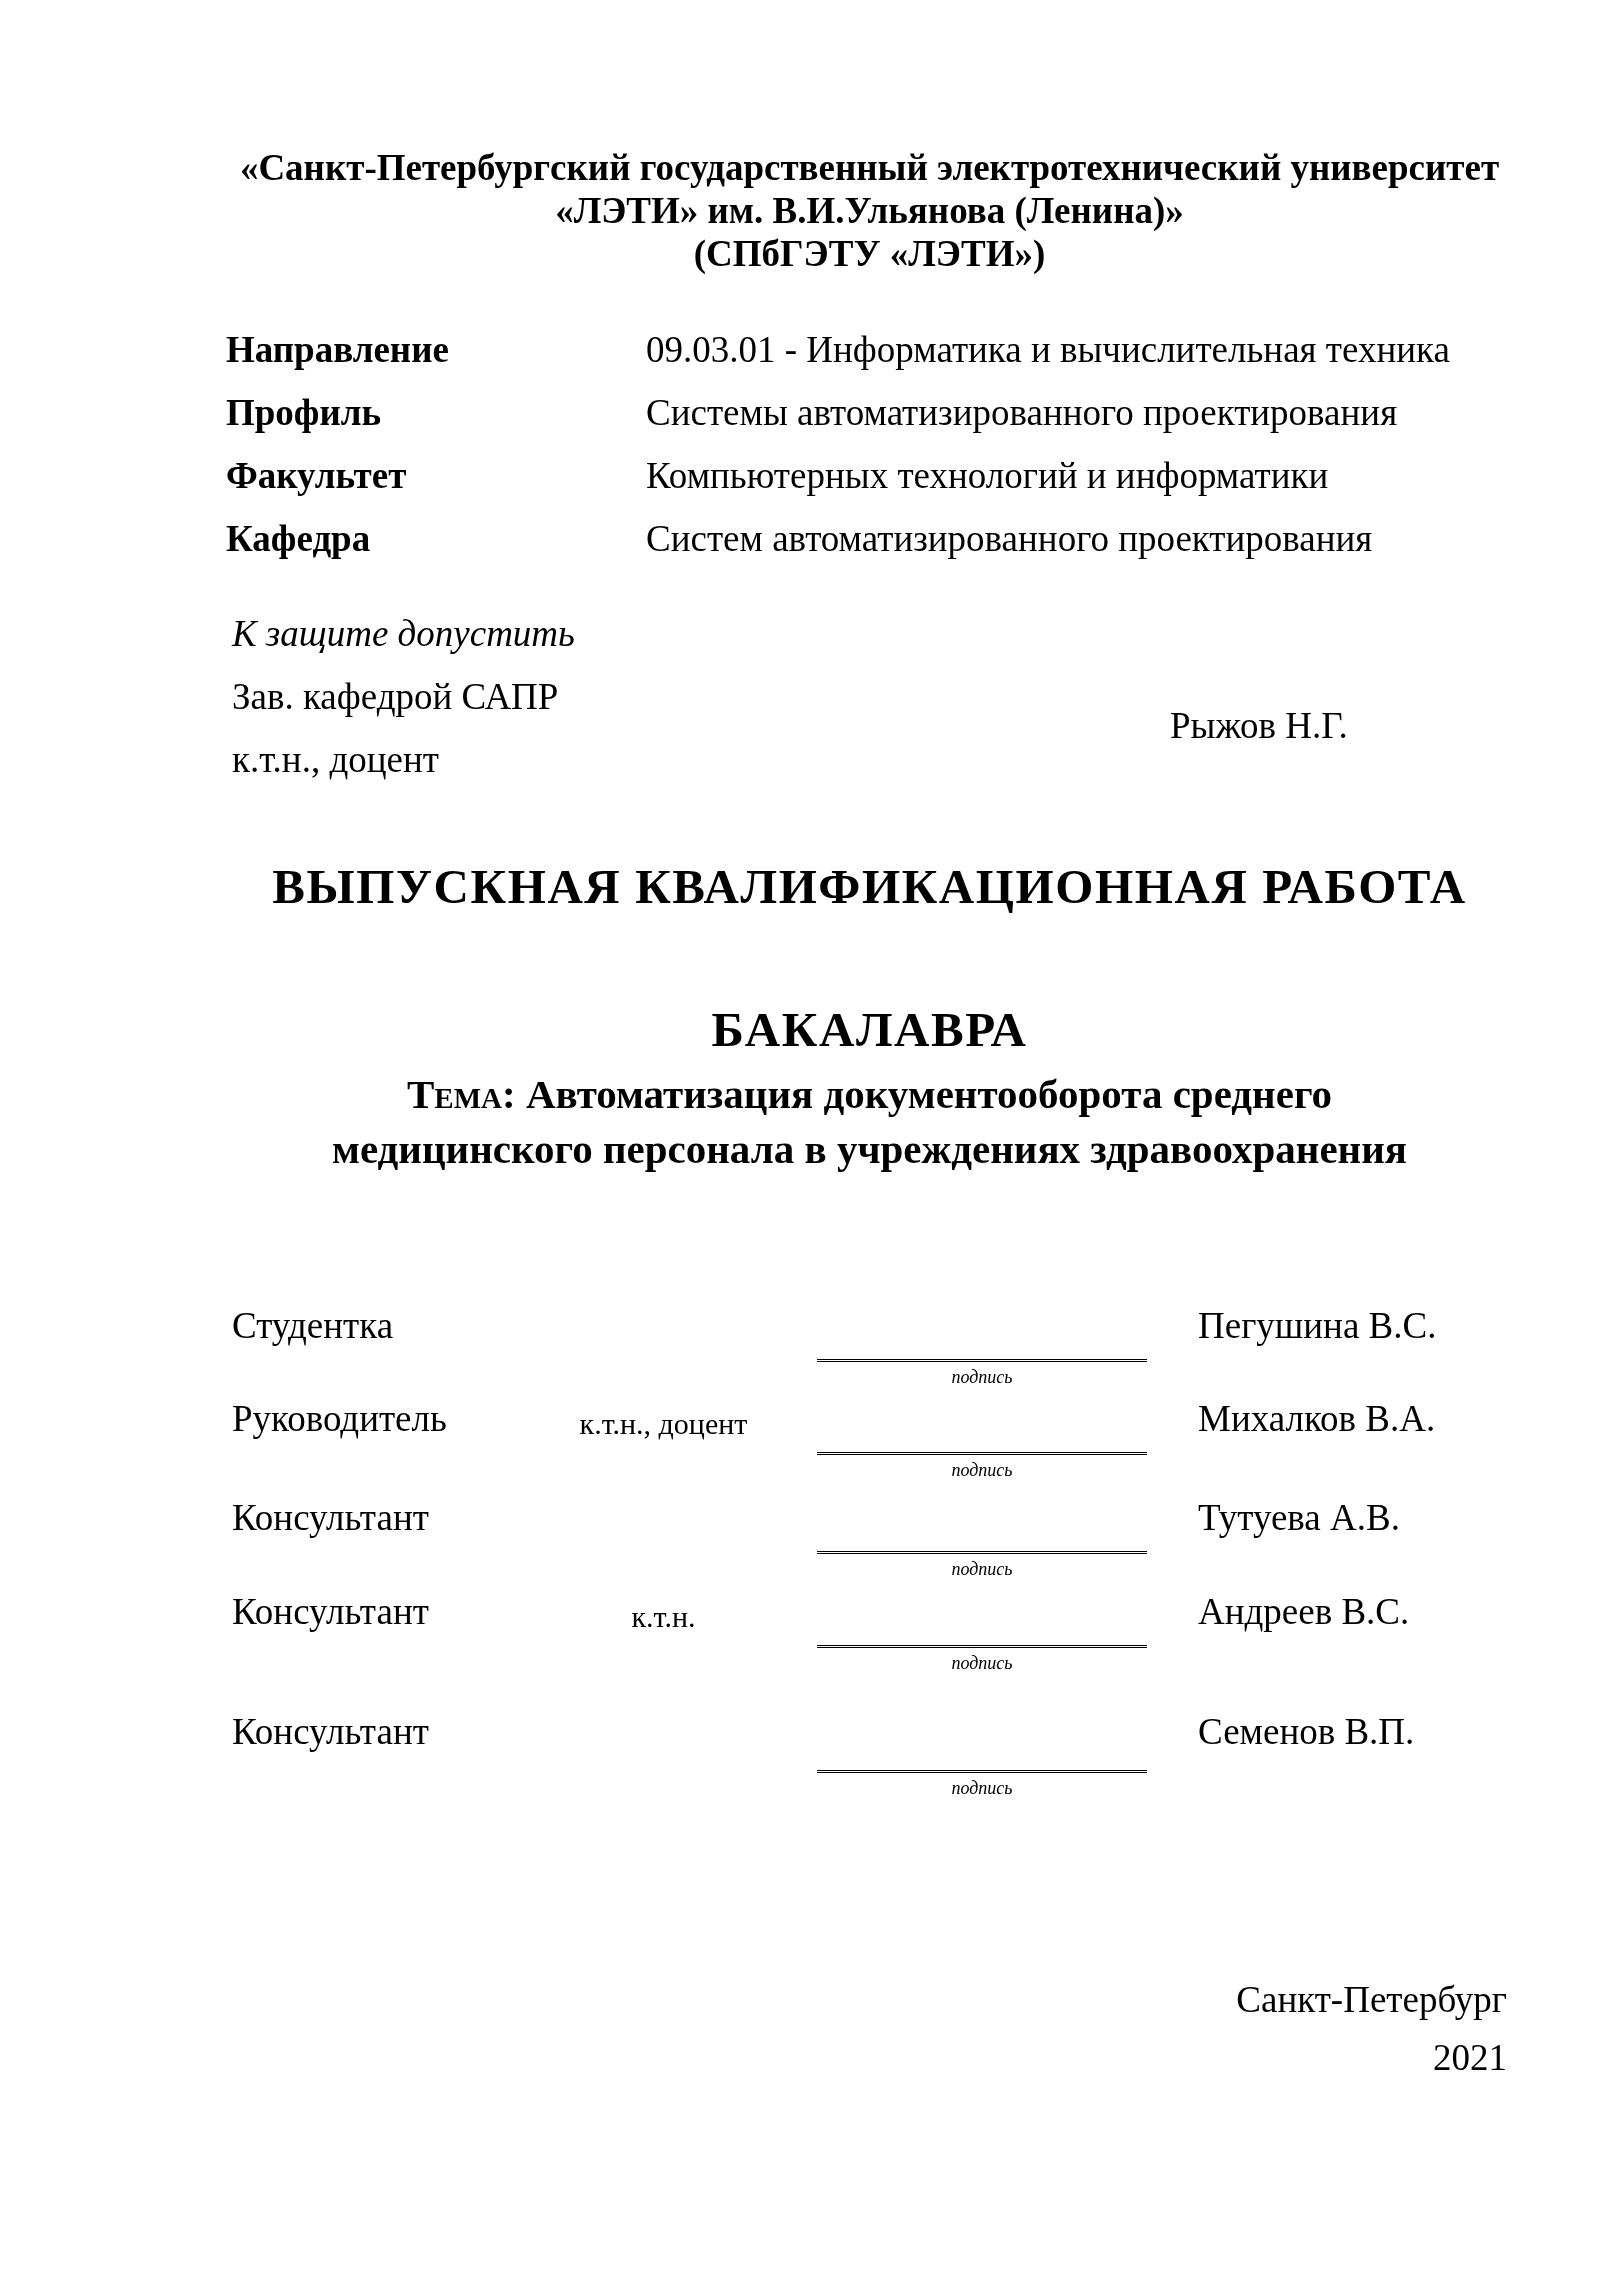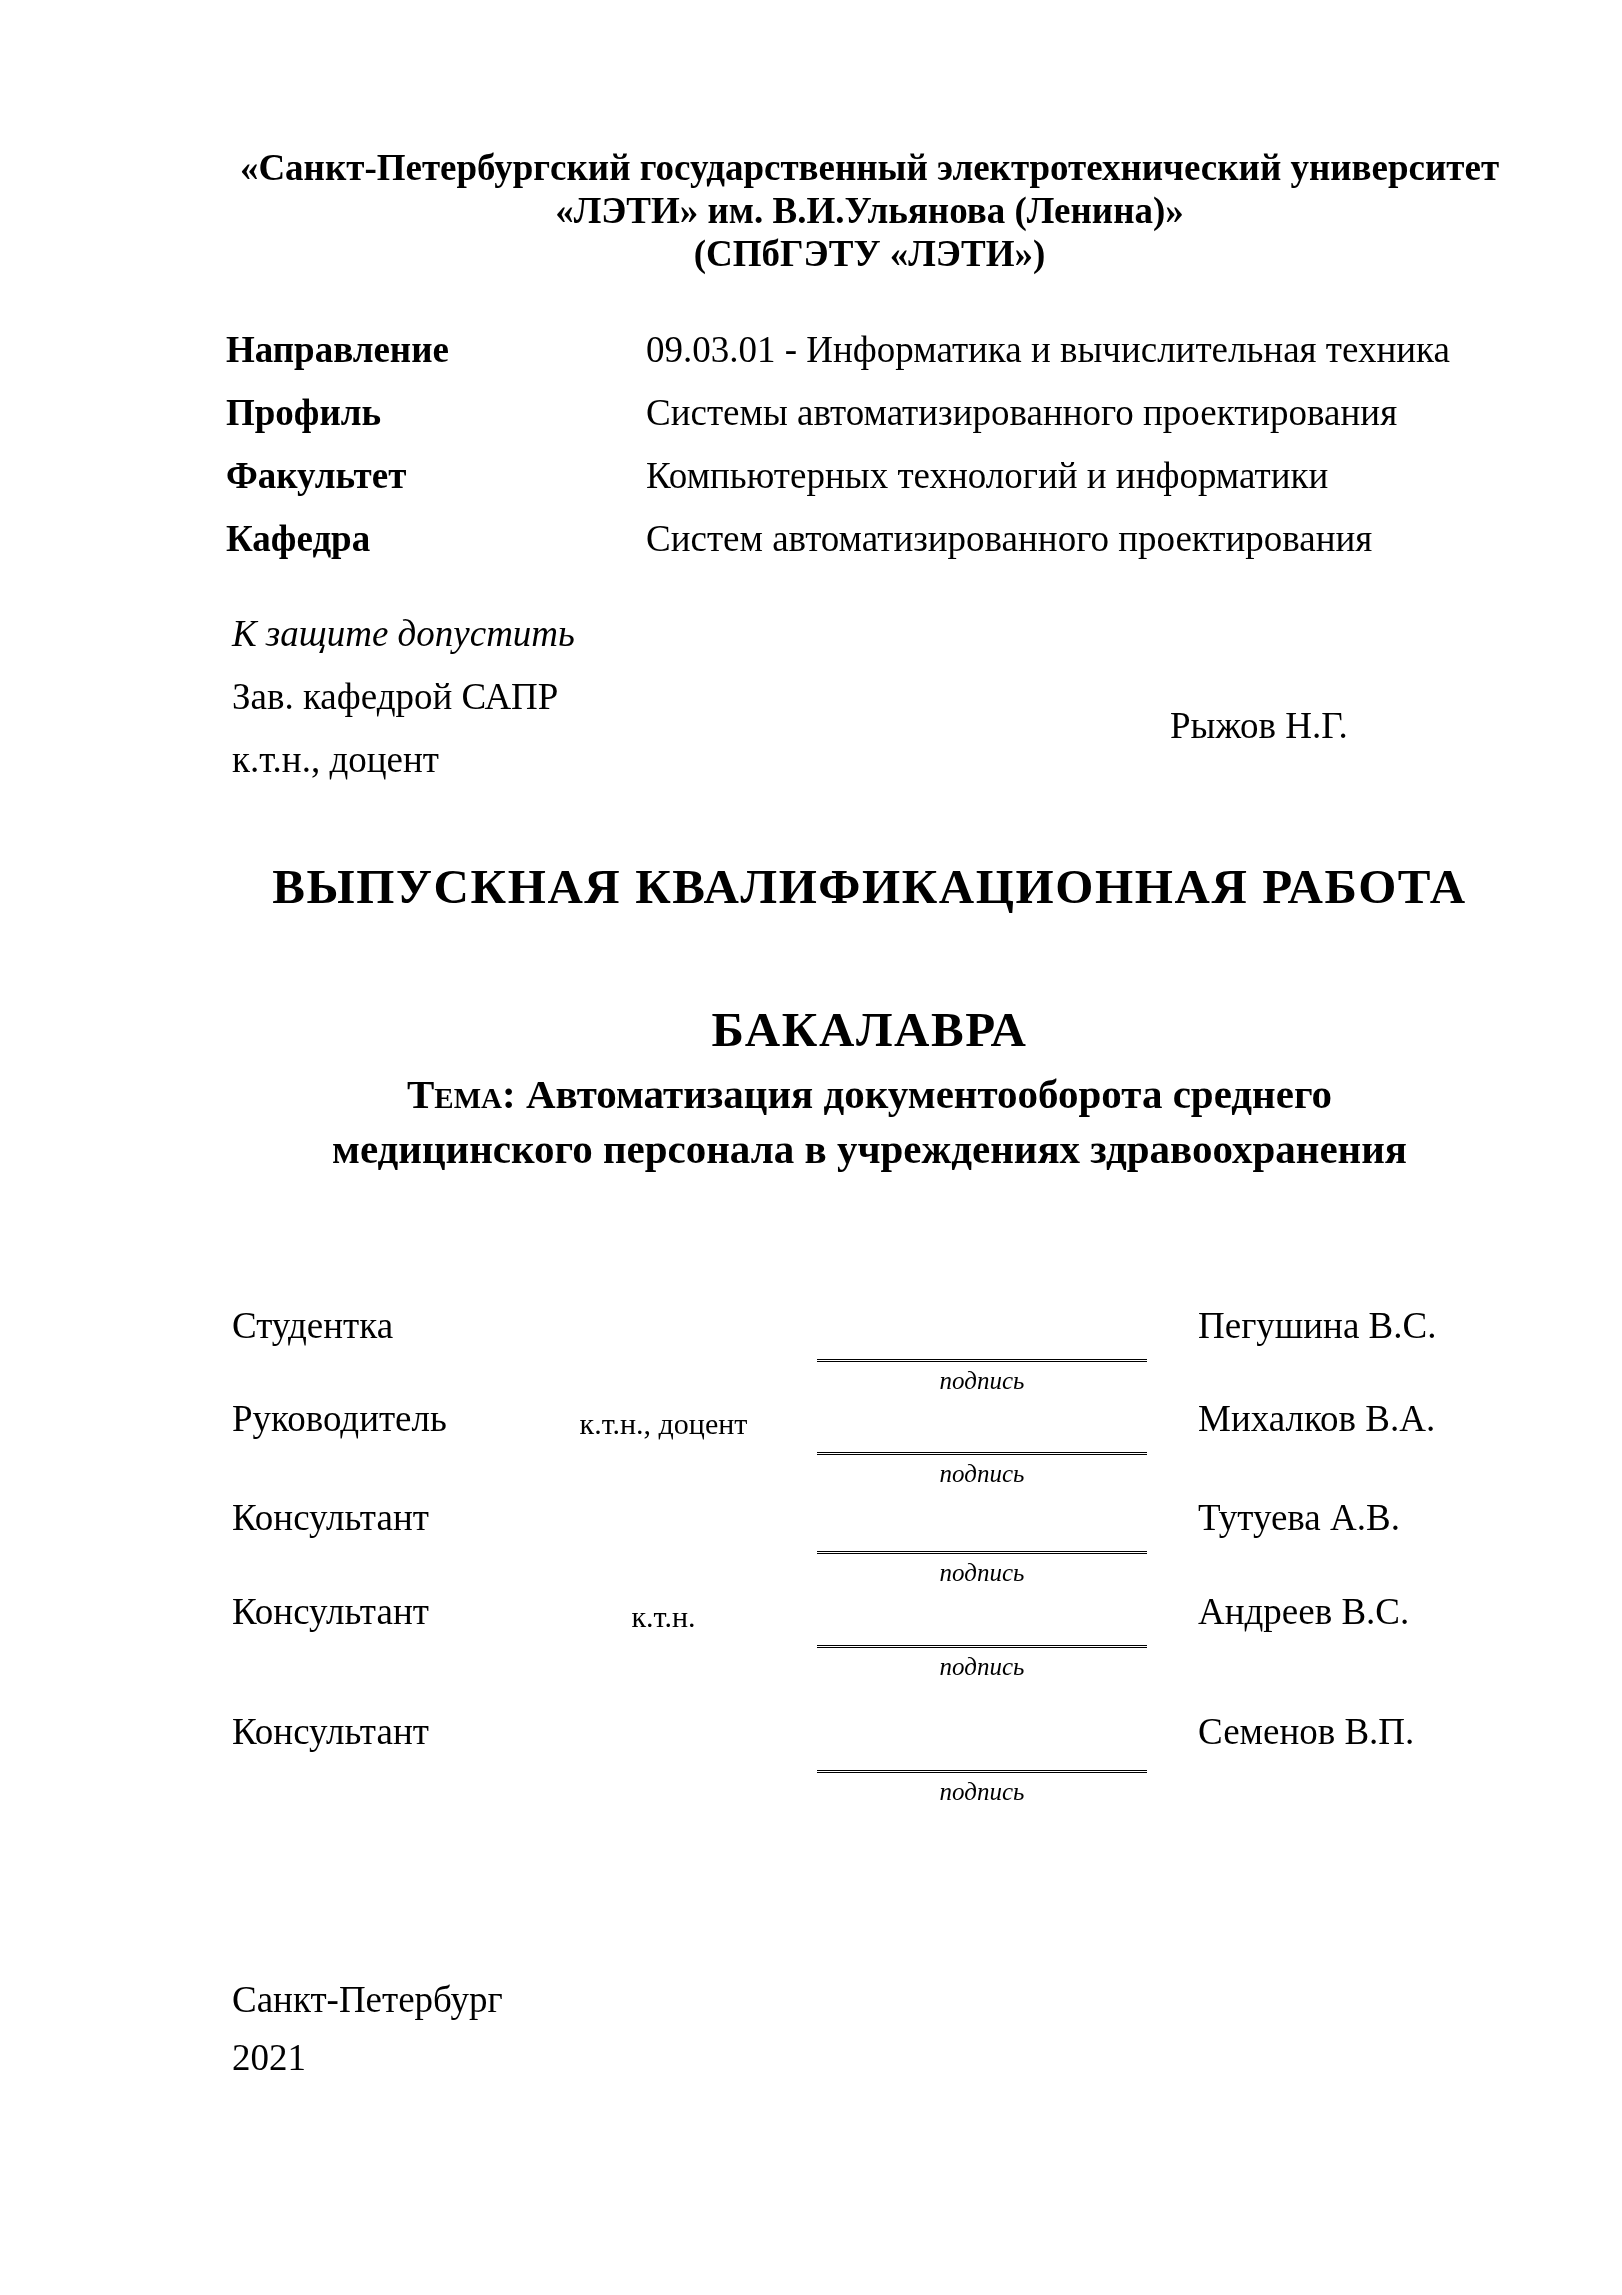--- a/index.html
+++ b/index.html
@@ -109,31 +109,31 @@
     border-bottom: 3.1px double #000000;
   }
   .r4 .sig-line { top: 60px; }
   .sig-caption {
     position: absolute;
     left: 585px;
     width: 330px;
     top: 63px;
     text-align: center;
     font-style: italic;
-    font-size: 25px;
+    font-size: 18px;
   }
   .r4 .sig-caption { top: 68px; }
   .sig-name { position: absolute; left: 966px; top: 0; white-space: nowrap; }
 
   
   .footer-line {
     position: absolute;
     left: 232px;
     width: 1275px;
-    text-align: left;
+    text-align: right;
     font-size: 37px;
   }
   .footer-city { top: 1978px; }
   .footer-year { top: 2036px; }
 </style>
 </head>
 <body>
 
 <div class="page">
 

